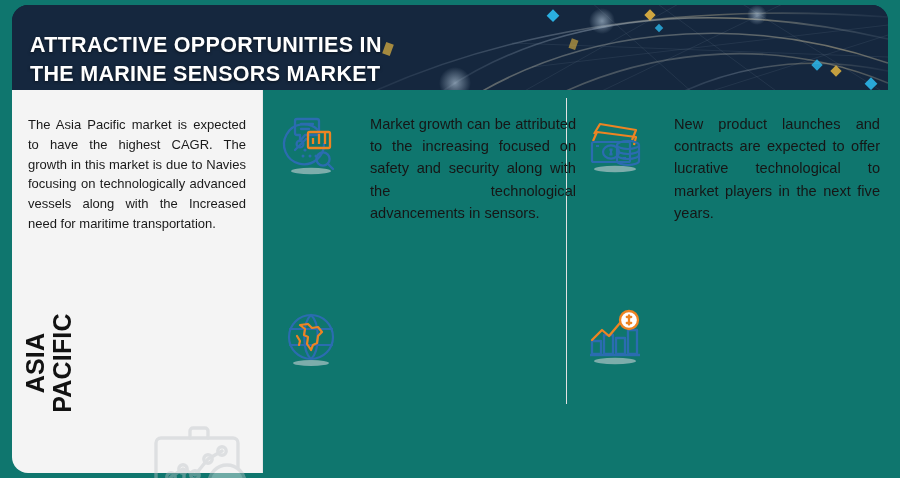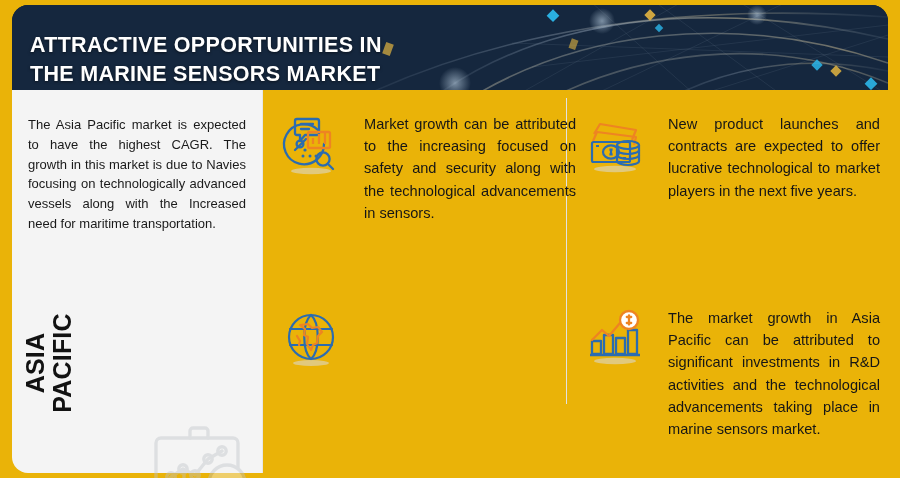--- a/index.html
+++ b/index.html
@@ -5,21 +5,21 @@
   * { box-sizing: border-box; margin: 0; padding: 0; }
   html, body {
     width: 900px; height: 478px;
     background: #ffffff;
     font-family: "Liberation Sans", sans-serif;
     overflow: hidden;
   }
   .canvas {
     position: relative;
     width: 900px; height: 478px;
-    background: #eab308;
+    background: #0f766e;
   }
 
   
   .header {
     position: absolute;
     left: 12px; top: 5px;
     width: 876px; height: 85px;
     border-radius: 16px 16px 0 0;
     overflow: hidden;
     background: linear-gradient(100deg, #1f3b4d 0%, #1b3category 0%, #173048 28%, #14243c 55%, #152741 78%, #1b3350 100%);
@@ -102,21 +102,21 @@
   }
   .divider.d1 { left: 250px; height: 383px; top: 0; background: #e7e7e7; }
   .divider.d2 { left: 554px; top: 8px; height: 306px; }
 
   
   .cards { position: absolute; left: 250px; top: 0; width: 626px; height: 383px; }
   .card {
     position: absolute;
     display: flex;
     align-items: flex-start;
-    gap: 22px;
+    gap: 28px;
   }
   .card.c1 { left: 18px;  top: 22px;  width: 296px; }
   .card.c2 { left: 322px; top: 22px;  width: 296px; }
   .card.c3 { left: 18px;  top: 216px; width: 296px; }
   .card.c4 { left: 322px; top: 216px; width: 296px; }
 
   .card-icon { flex: 0 0 auto; width: 62px; height: 62px; margin-top: 2px; }
   .card-text {
     flex: 1 1 auto;
     font-size: 14.6px;
@@ -291,18 +291,17 @@
             <rect x="32" y="30" width="9" height="16"></rect>
             <rect x="44" y="22" width="9" height="24"></rect>
             <path d="M6 47 h50"></path>
           </g>
           <g fill="none" stroke="#ee8422" stroke-width="2.3" stroke-linecap="round" stroke-linejoin="round">
             <path d="M8 32 L18 22 L25 28 L36 15 L43 19"></path>
             <circle cx="45" cy="12" r="9" fill="#fff"></circle>
             <path d="M45 7.5 v9 M42.8 9 h4.4 M42.8 15 h4.4"></path>
           </g>
         </svg>
-        <div class="card-text">The market growth in Asia Pacific can be attributed to significant investments in R&amp;D activities and the technological advancements taking place in marine sensors market.</div>
       </div>
 
     </div>
   </div>
 </div>
 
 </body></html>

